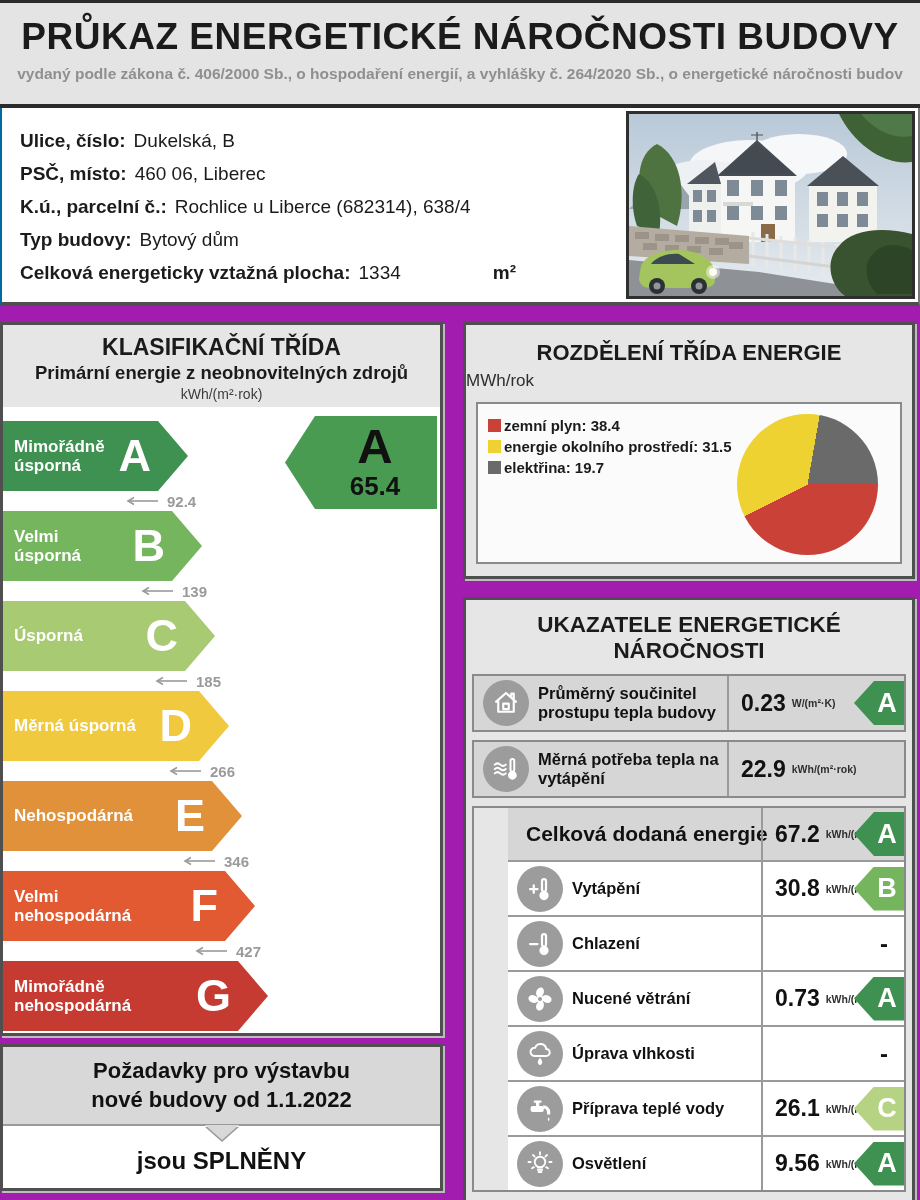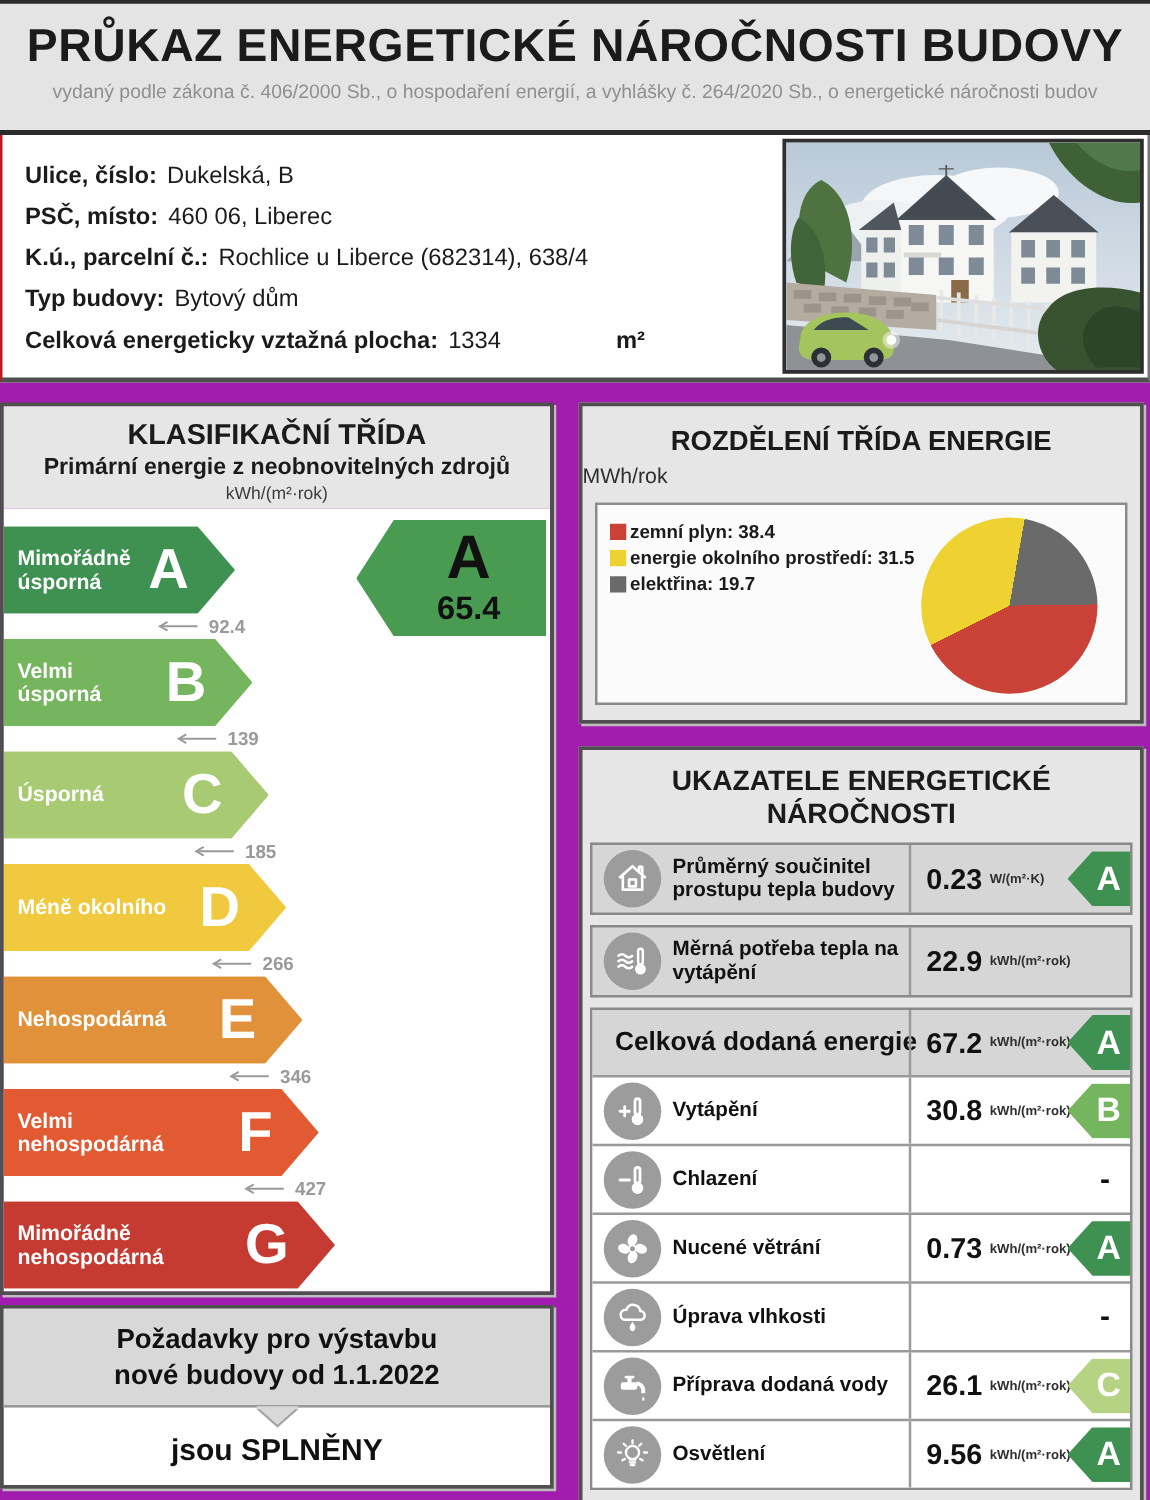--- a/index.html
+++ b/index.html
@@ -2,24 +2,24 @@
 <html><head>
 <meta charset="utf-8">
 <style>
   * { margin:0; padding:0; box-sizing:border-box; }
   body { background:#fff; font-family:"Liberation Sans", sans-serif; }
   .page { width:920px; height:1200px; background:#a21caf; overflow:hidden; position:relative; }
 
   
   .header { height:108px; background:#e4e4e4; border-top:3px solid #2b2b2b; border-bottom:4px solid #2b2b2b; text-align:center; }
   .header .title { padding-top:13px; font-size:37px; font-weight:bold; color:#1b1b1b; letter-spacing:.5px; }
-  .header .subtitle { margin-top:7px; font-size:15.5px; font-weight:normal; color:#8f8f8f; }
-
-  
-  .info { position:relative; height:198px; background:#fff; border-bottom:4px solid #4f4f4f; border-left:2px solid #b91c1c; border-right:2px solid #777; padding:16px 0 0 18px; }
+  .header .subtitle { margin-top:7px; font-size:15.5px; font-weight:bold; color:#8f8f8f; }
+
+  
+  .info { position:relative; height:198px; background:#fff; border-bottom:4px solid #4f4f4f; border-left:2px solid #0369a1; border-right:2px solid #777; padding:16px 0 0 18px; }
   .info-row { font-size:19px; line-height:33px; color:#1b1b1b; white-space:nowrap; }
   .info-label { font-weight:bold; margin-right:8px; }
   .info-unit { font-weight:bold; margin-left:92px; }
   .photo { position:absolute; top:3px; right:3px; width:289px; height:188px; border:3px solid #2f2f2f; background:#cfd8e0; }
   .photo svg { display:block; }
 
   
   .panels { display:flex; gap:20px; padding:16px 0 0 0; }
   .col-left { width:443px; }
   .col-right { width:452px; }
@@ -52,21 +52,21 @@
   .pie-inner { margin:0 10px; background:#fbfbfb; border:2px solid #8a8a8a; height:162px; position:relative; }
   .legend { position:absolute; left:10px; top:11px; }
   .legend-item { display:flex; align-items:center; font-size:15px; font-weight:bold; color:#1b1b1b; line-height:21px; }
   .legend-swatch { width:13px; height:13px; margin-right:3px; flex:0 0 auto; }
   .pie { position:absolute; right:22px; top:10px; width:141px; height:141px; border-radius:50%; }
 
   
   .ind-panel { margin-top:18px; border:3px solid #4f4f4f; box-shadow:2px 2px 0 #bdbdbd; background:#e6e6e6; padding:0 6px 8px; }
   .ind-title { text-align:center; font-size:22.5px; font-weight:bold; color:#1b1b1b; padding:12px 0 10px; }
   .ind-row { display:flex; align-items:center; height:58px; background:#d6d6d6; border:2px solid #8a8a8a; margin-bottom:8px; position:relative; }
-  .ind-table { border:2px solid #8a8a8a; margin-top:4px; }
+  .ind-table { border:2px solid #8a8a8a; margin-top:4px;padding-left:34px; }
   .ind-table .t-row { display:flex; align-items:center; height:55px; background:#fff; border-top:2px solid #9a9a9a; position:relative; }
   .ind-table .t-row:first-child { border-top:none; height:52px; background:#d6d6d6; }
   .ind-icon { width:64px; display:flex; justify-content:center; flex:0 0 auto; }
   .circ { width:46px; height:46px; border-radius:50%; background:#9c9c9c; display:flex; align-items:center; justify-content:center; }
   .ind-label { flex:1; font-weight:bold; font-size:16.5px; color:#111; line-height:1.18; max-width:186px; }
   .total-label { flex:1; font-weight:bold; font-size:21px; color:#111; padding-left:18px; }
   .vcell { position:absolute; left:253px; right:0; top:0; bottom:0; border-left:2px solid #9a9a9a; display:flex; align-items:center; }
   .ind-value { font-size:23px; font-weight:bold; color:#111; padding-left:12px; }
   .ind-unit { font-size:10.5px; font-weight:bold; color:#2e2e2e; margin-left:6px; }
   .dash { position:absolute; right:16px; font-size:24px; font-weight:bold; color:#111; }
@@ -233,21 +233,21 @@
           </div>
           <div class="thr" style="padding-left:150px">
             <svg width="36" height="10" viewBox="0 0 36 10">
                 <line x1="4" y1="5" x2="34" y2="5" stroke="#9a9a9a" stroke-width="1.6"></line>
                 <path d="M10 1.5 L4 5 L10 8.5" fill="none" stroke="#9a9a9a" stroke-width="1.6"></path>
               </svg>
             <span>185</span>
           </div>
 
           <div class="band" style="width: 226px; background: rgb(240, 201, 62);">
-            <span class="band-label">Méně okolního</span>
+            <span class="band-label">Měrná úsporná</span>
             <span class="band-letter">D</span>
           </div>
           <div class="thr" style="padding-left:164px">
             <svg width="36" height="10" viewBox="0 0 36 10">
                 <line x1="4" y1="5" x2="34" y2="5" stroke="#9a9a9a" stroke-width="1.6"></line>
                 <path d="M10 1.5 L4 5 L10 8.5" fill="none" stroke="#9a9a9a" stroke-width="1.6"></path>
               </svg>
             <span>266</span>
           </div>
 
@@ -458,21 +458,21 @@
                 <div class="circ">
               <svg width="30" height="30" viewBox="0 0 24 24">
                 <rect x="4.5" y="9.5" width="10.5" height="4.8" rx="1.6" fill="#fff"></rect>
                 <path d="M14.5 10.2 a4.4 4.4 0 0 1 4.4 4.4 v1.8" stroke="#fff" stroke-width="2.6" fill="none"></path>
                 <rect x="8.8" y="6.4" width="2.6" height="3.4" fill="#fff"></rect>
                 <rect x="6.9" y="5.2" width="6.4" height="1.8" rx="0.9" fill="#fff"></rect>
                 <path d="M18.9 18.6 c-1 1.5 -1 2.4 0 2.9 c1 -0.5 1 -1.4 0 -2.9 z" fill="#fff"></path>
               </svg>
             </div>
               </div>
-            <div class="ind-label">Příprava dodaná vody</div>
+            <div class="ind-label">Příprava teplé vody</div>
             <div class="vcell">
               <span class="ind-value">26.1</span>
               <span class="ind-unit">kWh/(m²·rok)</span>
               <span class="badge" style="background: rgb(182, 211, 131);">
                   <span>C</span>
                 </span>
             </div>
           </div>
 
           <div class="t-row">

